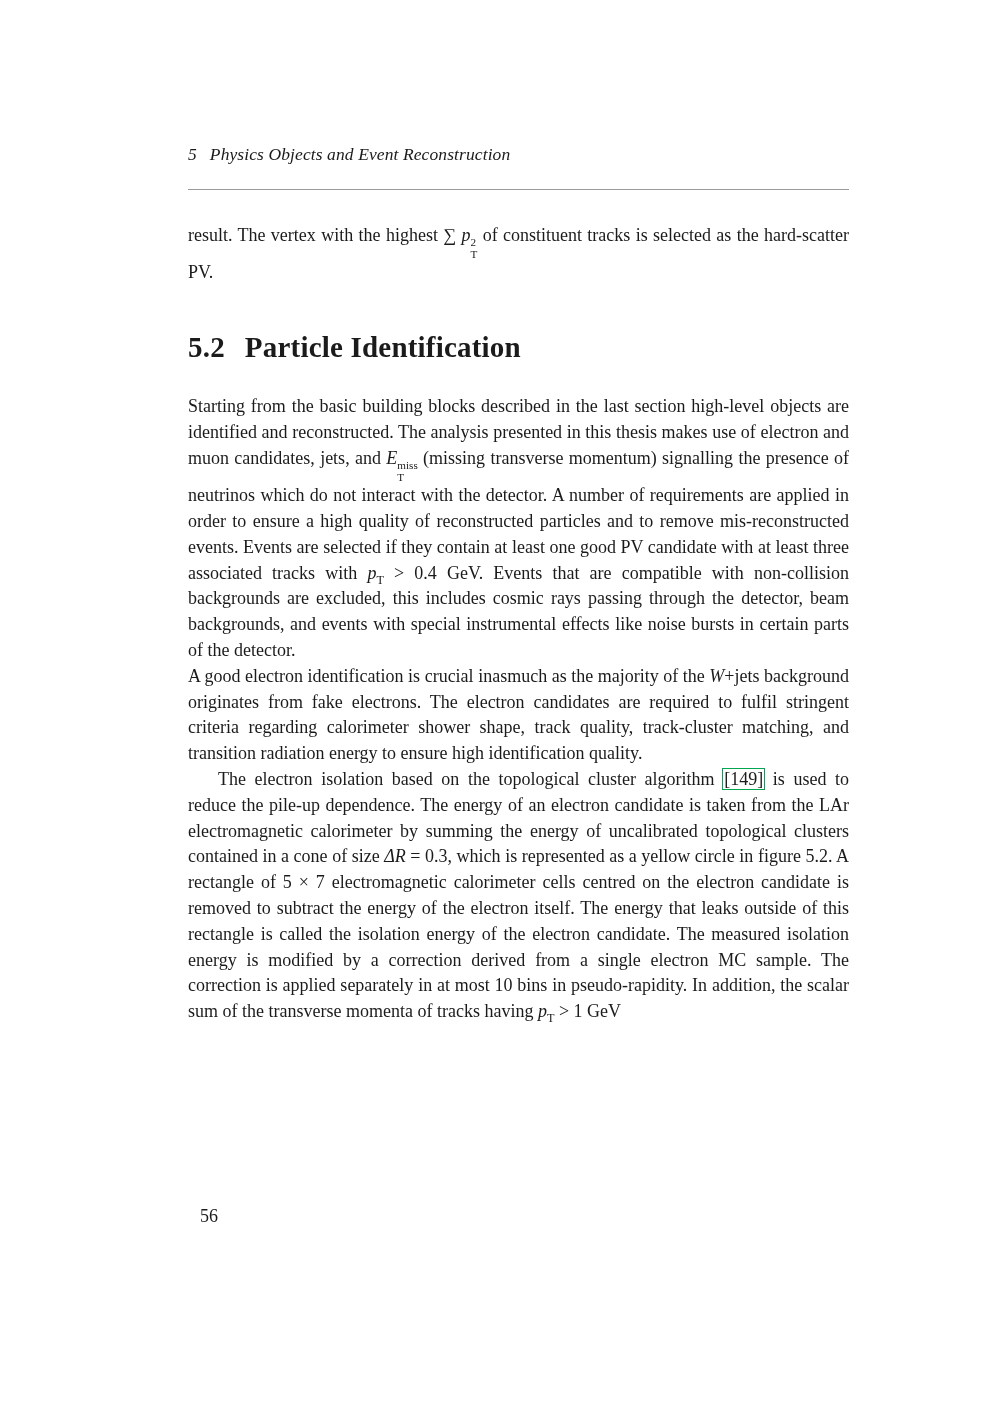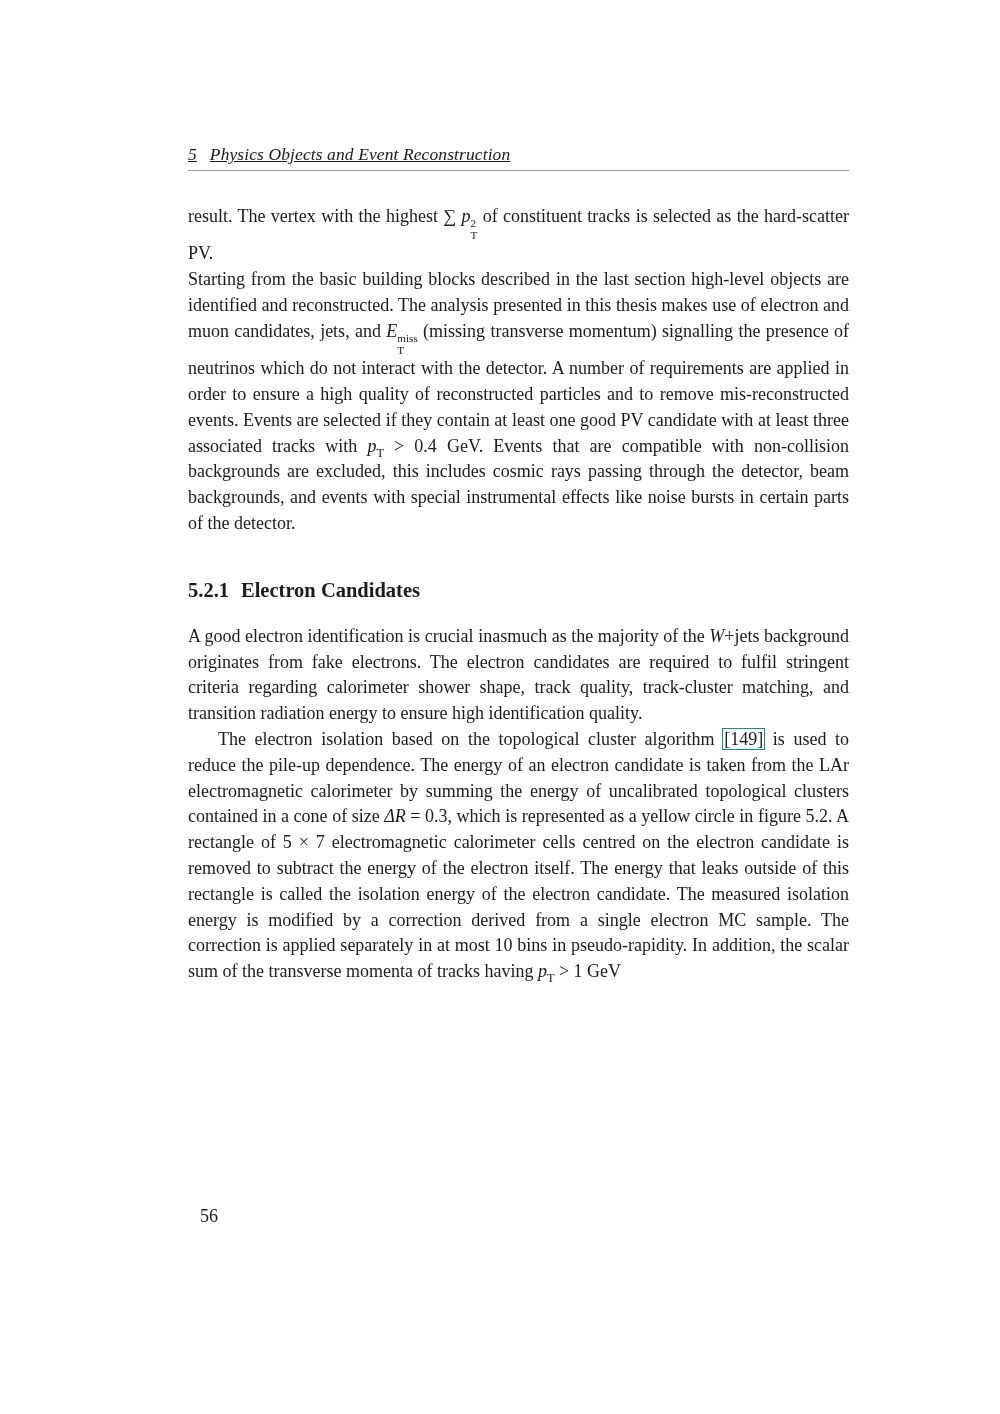--- a/index.html
+++ b/index.html
@@ -18,24 +18,23 @@
     overflow: hidden;
   }
   .content {
     margin-left: 188px;
     width: 661px;
     padding-top: 144px;
   }
   .running-header {
     font-style: italic;
     font-size: 17.5px;
-    padding-bottom: 5px;
+    padding-bottom: 24px;
     border-bottom: 1px solid var(--rule-color, #9a9a9a);
     letter-spacing: 0.1px;
-    text-decoration: underline;
   }
   .rh-title { margin-left: 13px; }
 
   .body-par {
     font-size: 18px;
     line-height: 25.8px;
     text-align: justify;
     margin: 0;
     font-family: Liberation Serif, serif;
   }
@@ -92,29 +91,29 @@
 
     <header class="running-header">
       <span class="rh-num">5</span><span class="rh-title">Physics Objects and Event Reconstruction</span>
     </header>
 
     <p class="body-par intro-par"><span>result. The vertex with the highest </span><span>∑</span><span> </span><span class="run-i">p</span><span class="stack">
           <span class="st-sup">2</span>
           <span class="st-sub">T</span>
         </span><span> of constituent tracks is selected as the hard-scatter PV.</span></p>
 
+    <h1 class="section-heading">
+      <span class="sec-num">5.2</span><span class="sec-title">Particle Identification</span>
+    </h1>
 
     <p class="body-par"><span>Starting from the basic building blocks described in the last section high-level objects are identified and reconstructed. The analysis presented in this thesis makes use of electron and muon candidates, jets, and </span><span class="run-i">E</span><span class="stack">
           <span class="st-sup">miss</span>
           <span class="st-sub">T</span>
         </span><span> (missing transverse momentum) signalling the presence of neutrinos which do not interact with the detector. A number of requirements are applied in order to ensure a high quality of reconstructed particles and to remove mis-reconstructed events. Events are selected if they contain at least one good PV candidate with at least three associated tracks with </span><span class="run-i">p</span><span class="run-sub">T</span><span> &gt; 0.4 GeV. Events that are compatible with non-collision backgrounds are excluded, this includes cosmic rays passing through the detector, beam backgrounds, and events with special instrumental effects like noise bursts in certain parts of the detector.</span></p>
 
-    <h2 class="subsection-heading">
-      <span class="sub-num">5.2.1</span><span class="sub-title">Electron Candidates</span>
-    </h2>
 
     <p class="body-par"><span>A good electron identification is crucial inasmuch as the majority of the </span><span class="run-i">W</span><span>+jets background originates from fake electrons. The electron candidates are required to fulfil stringent criteria regarding calorimeter shower shape, track quality, track-cluster matching, and transition radiation energy to ensure high identification quality.</span></p>
 
     <p class="body-par indented"><span>The electron isolation based on the topological cluster algorithm </span><span class="run-cite">[149]</span><span> is used to reduce the pile-up dependence. The energy of an electron candidate is taken from the LAr electromagnetic calorimeter by summing the energy of uncalibrated topological clusters contained in a cone of size </span><span class="run-i">ΔR</span><span> = 0.3, which is represented as a yellow circle in figure 5.2. A rectangle of 5 × 7 electromagnetic calorimeter cells centred on the electron candidate is removed to subtract the energy of the electron itself. The energy that leaks outside of this rectangle is called the isolation energy of the electron candidate. The measured isolation energy is modified by a correction derived from a single electron MC sample. The correction is applied separately in at most 10 bins in pseudo-rapidity. In addition, the scalar sum of the transverse momenta of tracks having </span><span class="run-i">p</span><span class="run-sub">T</span><span> &gt; 1 GeV</span></p>
 
   </div>
 
   <div class="page-number">56</div>
 </div>
 

